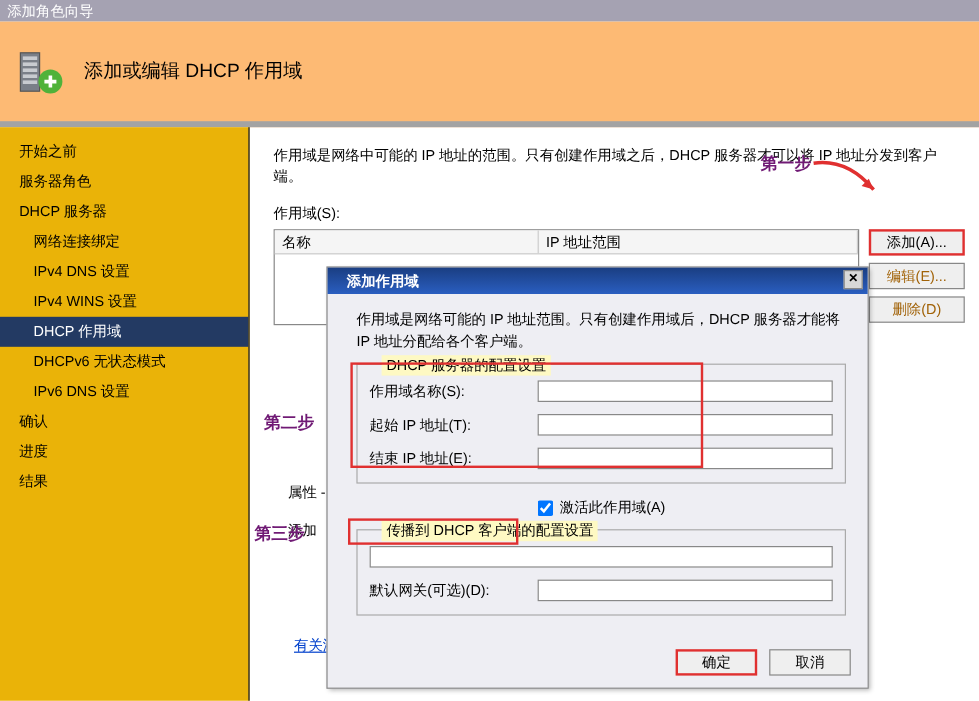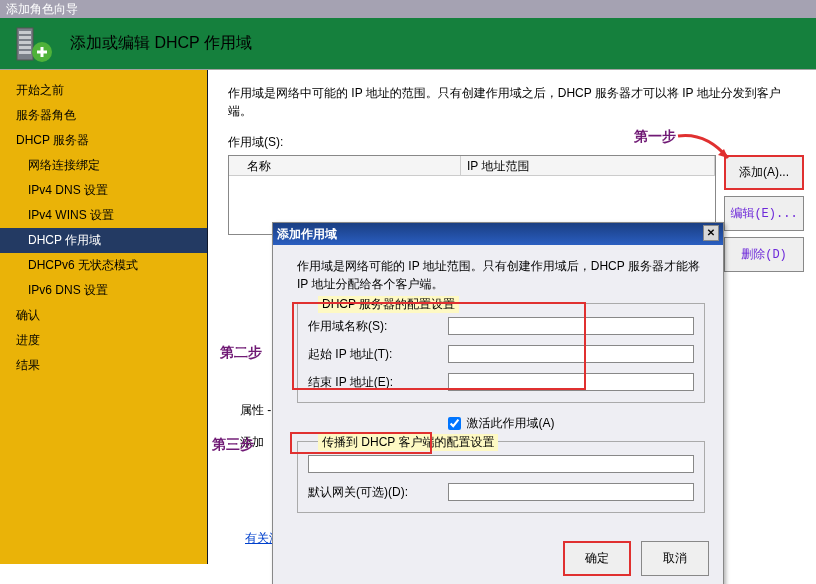--- a/index.html
+++ b/index.html
@@ -17,23 +17,23 @@
     background: #a5a2b2;
     color: #fff;
     height: 18px;
     line-height: 18px;
     padding: 0 6px;
     font-size: 12px;
   }
   .header {
     display: flex;
     align-items: center;
-    height: 52px;
-    background: #15803d;
-    border-bottom: 1px solid #a3a3a3;
+    height: 88px;
+    background: #fdba74;
+    border-bottom: 5px solid #a3a3a3;
     padding-left: 14px;
   }
   .header-icon {
     width: 40px;
     height: 40px;
     margin-right: 16px;
     position: relative;
   }
   .header-icon svg { width: 40px; height: 40px; }
   .header-title {
@@ -78,38 +78,38 @@
   .table-head {
     display: flex;
     background: #f5f5f5;
     border-bottom: 1px solid #ccc;
     height: 20px;
   }
   .th {
     padding: 2px 6px;
     border-right: 1px solid #ccc;
   }
-  .th.name { width: 220px; margin-left: 12px; }
+  .th.name { width: 220px; }
   .th.range { flex: 1; }
   .side-btns {
     width: 80px;
     display: flex;
     flex-direction: column;
     gap: 6px;
     margin-left: 8px;
   }
   .winbtn {
-    height: 35px;
+    height: 22px;
     background: #efefef;
     border: 1px solid #888;
     font-family: inherit;
     font-size: 12px;
     cursor: pointer;
   }
-  .winbtn:disabled { color: #6d28d9; font-family: Liberation Mono, monospace; }
+  .winbtn:disabled { color: #a16207; }
   .winbtn.add { border: 2px solid #e03030; }
 
   
   .annot {
     position: absolute;
     color: #701a75;
     font-size: 14px;
     font-weight: 600;
     pointer-events: none;
   }
@@ -143,21 +143,21 @@
     width: 452px;
     background: #eeeef3;
     border: 1px solid #888;
     box-shadow: 2px 2px 4px rgba(0,0,0,0.3);
   }
   .dlg-title {
     background: linear-gradient(#1a3e82, #2a5ec0);
     color: #fff;
     height: 22px;
     line-height: 22px;
-    padding: 0 4px 0 4px;
+    padding: 0 4px 0 16px;
     display: flex;
     justify-content: space-between;
     font-weight: bold;
   }
   .dlg-close {
     width: 16px; height: 16px;
     background: #d8d8d8;
     border: 1px solid #888;
     color: #000;
     font-size: 10px;

